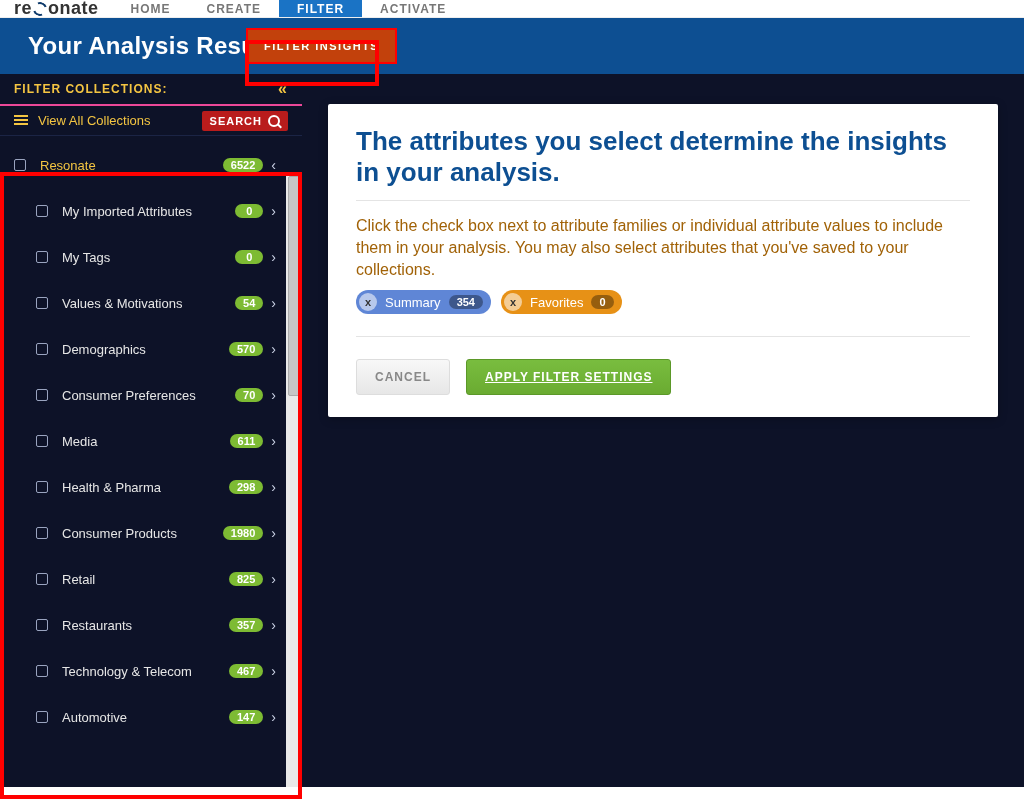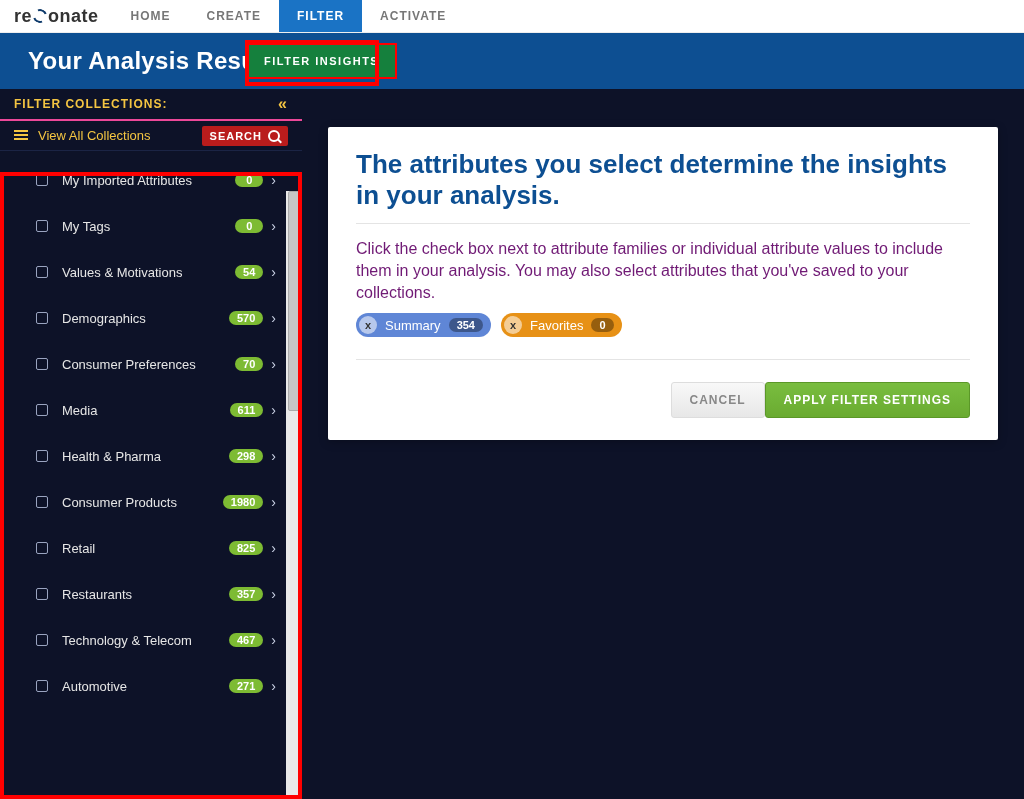--- a/index.html
+++ b/index.html
@@ -1,27 +1,27 @@
 <!DOCTYPE html>
 <html><head>
 <meta charset="utf-8">
 <style>
   * { box-sizing: border-box; margin: 0; padding: 0; font-family: Arial, Helvetica, sans-serif; }
   html, body { width: 1024px; height: 799px; overflow: hidden; background:#fff; }
   
-  .topnav { height: 33px; display:flex; align-items:center; border-bottom:1px solid #eee; background:#fff; }
+  .topnav { height: 18px; display:flex; align-items:center; border-bottom:1px solid #eee; background:#fff; }
   .brand { display:flex; align-items:center; padding:0 14px; font-size:18px; font-weight:600; color:#333; letter-spacing:0.5px; }
   .brand .s-swirl { display:inline-block; width:14px; height:14px; border-radius:50%; border:2px solid #0e3a6b; border-left-color:transparent; border-right-color:transparent; transform:rotate(25deg); margin:0 1px; }
   .navtabs { display:flex; height:100%; }
   .navtab { display:flex; align-items:center; padding:0 18px; font-size:12px; font-weight:700; letter-spacing:1px; color:#777; cursor:pointer; }
   .navtab.active { background:#1a73c5; color:#fff; }
   
   .bluebar { height:56px; background:#0d4f92; display:flex; align-items:center; padding-left:28px; position:relative; }
   .bluebar h1 { color:#fff; font-size:24px; font-weight:700; letter-spacing:0.3px; }
-  .filter-insights-btn { position:absolute; left:246px; top:10px; height:36px; padding:0 16px; display:flex; align-items:center; background:#15803d; border:2px solid #ff0000; color:#fff; font-size:11px; font-weight:700; letter-spacing:1.5px; cursor:pointer; }
+  .filter-insights-btn { position:absolute; left:246px; top:10px; height:36px; padding:0 16px; display:flex; align-items:center; background:#c2410c; border:2px solid #ff0000; color:#fff; font-size:11px; font-weight:700; letter-spacing:1.5px; cursor:pointer; }
   
   .body { display:flex; height:calc(799px - 30px - 56px); }
   
   .sidebar { width:302px; background:#0d1228; position:relative; }
   .sidebar-head { height:30px; display:flex; align-items:center; padding:0 14px; color:#f4c542; font-size:12px; font-weight:700; letter-spacing:1px; position:relative; }
   .sidebar-head .collapse-ic { position:absolute; right:14px; top:6px; color:#f4c542; font-size:16px; }
   .viewall-row { height:32px; display:flex; align-items:center; padding:0 14px; border-top:2px solid #ec4899; border-bottom:1px solid #1b2445; }
   .viewall-row .list-ic { width:14px; height:12px; color:#f4c542; margin-right:10px; }
   .viewall-row .list-ic span { display:block; height:2px; background:#f4c542; margin-bottom:2px; }
   .viewall-label { color:#f4c542; font-size:13px; flex:1; }
@@ -37,38 +37,38 @@
   .tree-scrollbar { position:absolute; right:0; top:40px; width:16px; bottom:0; background:#e9e9e9; }
   .tree-thumb { position:absolute; top:0; left:2px; right:2px; height:220px; background:#c6c6c6; border:1px solid #aaa; border-radius:2px; }
   .node { display:flex; align-items:center; height:46px; padding:0 10px 0 14px; color:#e6e6e6; font-size:13px; cursor:pointer; }
   .node.sub { padding-left:36px; }
   .node .cb { width:12px; height:12px; border:1.5px solid #9aa4c0; border-radius:2px; margin-right:14px; flex:none; }
   .node .label { flex:1; white-space:nowrap; overflow:hidden; text-overflow:ellipsis; }
   .node.top .label { color:#f4c542; }
   .count-pill { background:#7dbb33; color:#fff; font-size:11px; font-weight:700; padding:1px 8px; border-radius:10px; min-width:28px; text-align:center; margin-right:8px; }
   .node .chev { color:#cbd2e6; font-size:14px; }
   
-  .main { flex:1; padding:38px 26px; }
+  .main { flex:1; padding:30px 26px; }
   .card { background:#fff; border-radius:2px; box-shadow:0 2px 10px rgba(0,0,0,0.25); padding:22px 28px 22px 28px; }
   .card h2 { color:#0d4f92; font-size:26px; font-weight:700; line-height:1.2; padding-bottom:12px; border-bottom:1px solid #e4e4e4; }
-  .card .desc { color:#701a75; font-size:16px; line-height:1.35; margin-top:14px; }
+  .card .desc { color:#a16207; font-size:16px; line-height:1.35; margin-top:14px; }
   .checks-row { margin-top:16px; display:flex; gap:18px; align-items:center; font-size:13px; color:#555; }
   .checks-row label { display:flex; align-items:center; gap:6px; cursor:pointer; }
   .chips-row { margin-top:10px; display:flex; gap:10px; }
   .chip { display:flex; align-items:center; border-radius:14px; padding:3px 8px 3px 3px; color:#fff; font-size:13px; }
   .chip .x { width:18px; height:18px; border-radius:50%; background:rgba(255,255,255,0.55); color:#333; font-size:11px; font-weight:700; display:flex; align-items:center; justify-content:center; margin-right:8px; cursor:pointer; }
   .chip .name { margin-right:8px; }
   .chip .num { background:rgba(0,0,0,0.35); padding:1px 8px; border-radius:10px; font-size:11px; font-weight:700; }
   .chip.blue { background:#5f86d6; }
   .chip.orange { background:#e79116; }
   .card-divider { border-top:1px solid #e4e4e4; margin-top:22px; }
-  .actions { display:flex; justify-content:flex-end; margin-top:22px; }
+  .actions { display:flex; gap:16px; margin-top:22px; }
   .btn { border:none; padding:10px 18px; font-size:12px; font-weight:700; letter-spacing:1px; border-radius:3px; cursor:pointer; }
   .btn.cancel { background:linear-gradient(#f8f8f8,#e7e7e7); color:#888; border:1px solid #ddd; }
-  .btn.apply { background:linear-gradient(#79bd3f,#6aab31); color:#fff; border:1px solid #5b9828; }
+  .btn.apply { background:linear-gradient(#79bd3f,#6aab31); color:#fff; border:1px solid #5b9828;text-decoration:underline; }
   .main-bg { background:#0d1228; flex:1; }
 </style>
 </head>
 <body>
 
 <div class="topnav">
   <div class="brand">
     <span>re</span>
     <span class="s-swirl"></span>
     <span>onate</span>
@@ -103,20 +103,26 @@
       <span class="viewall-label">View All Collections</span>
       <button class="search-btn">
         <span>SEARCH</span>
         <span class="mag"></span>
       </button>
     </div>
 
     <div class="tree">
       <div class="tree-scroll">
 
+        <div class="node top">
+          <span class="cb"></span>
+          <span class="label">Resonate</span>
+          <span class="count-pill">6522</span>
+          <span class="chev">‹</span>
+        </div>
 
         <div class="node sub">
           <span class="cb"></span>
           <span class="label">My Imported Attributes</span>
           <span class="count-pill">0</span>
           <span class="chev">›</span>
         </div>
         <div class="node sub">
           <span class="cb"></span>
           <span class="label">My Tags</span>
@@ -173,21 +179,21 @@
         </div>
         <div class="node sub">
           <span class="cb"></span>
           <span class="label">Technology &amp; Telecom</span>
           <span class="count-pill">467</span>
           <span class="chev">›</span>
         </div>
         <div class="node sub">
           <span class="cb"></span>
           <span class="label">Automotive</span>
-          <span class="count-pill">271</span>
+          <span class="count-pill">147</span>
           <span class="chev">›</span>
         </div>
 
       </div>
       <div class="tree-scrollbar">
         <div class="tree-thumb"></div>
       </div>
     </div>
   </div>
 

